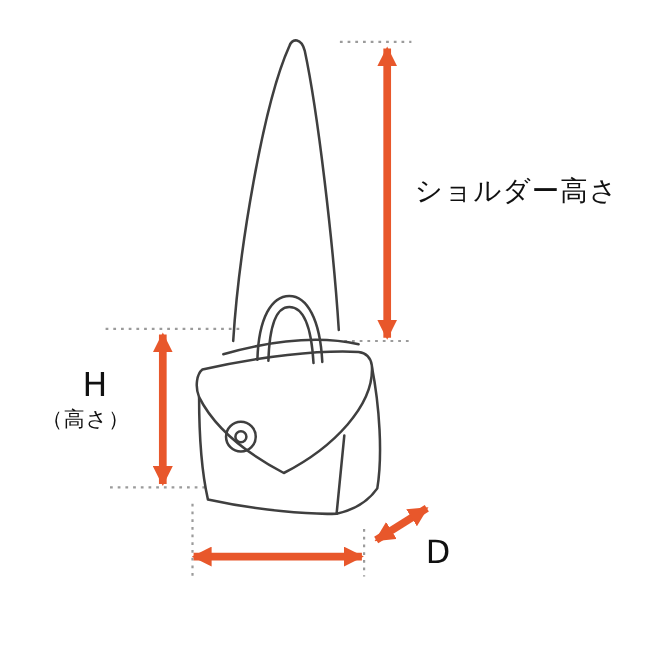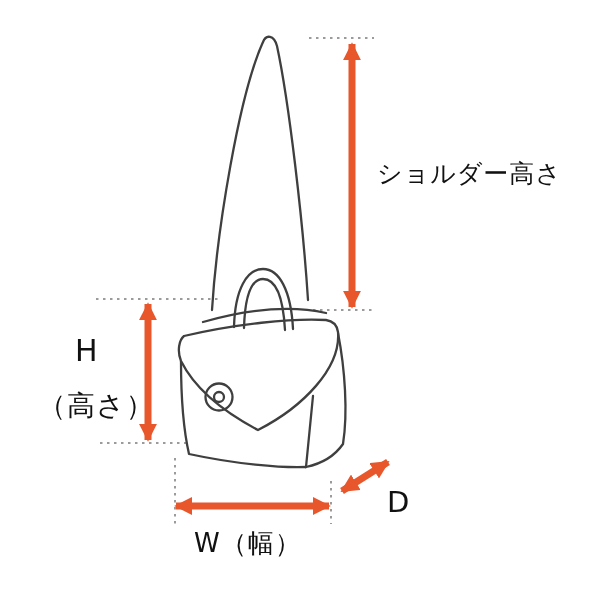--- a/index.html
+++ b/index.html
@@ -22,21 +22,21 @@
   .label{
     position:absolute;
     color:var(--text);
     white-space:nowrap;
     font-weight:500;
     letter-spacing:1px;
     line-height:1.1;
   }
   .lbl-shoulder{ left:377px; top:160px; font-size:25px; }
   .lbl-h       { left:75px;  top:334px; font-size:30px; }
-  .lbl-h-cap   { left:38px;  top:391px; font-size:28px; }
+  .lbl-h-cap   { left:38px;  top:371px; font-size:19px; }
   .lbl-w       { left:194px; top:529px; font-size:26px; }
   .lbl-d       { left:387px; top:487px; font-size:29px; }
   .lbl-d-cap   { left:383px; top:518px; font-size:25px; }
 
   .bagline{ fill:none; stroke:var(--ink); stroke-width:2.3; stroke-linecap:round; stroke-linejoin:round; }
   .bagfill{ fill:#ffffff; stroke:var(--ink); stroke-width:2.3; stroke-linejoin:round; }
   .guide{ stroke:var(--guide); stroke-width:2; stroke-dasharray:2.5 4.5; fill:none; }
   .arrow{ stroke:var(--arrow); stroke-width:7; fill:none; }
 </style>
 </head>
@@ -77,16 +77,15 @@
       <line class="arrow" x1="352" y1="44" x2="352" y2="307" marker-start="url(#ah)" marker-end="url(#ah)"></line>
       <line class="arrow" x1="148" y1="304" x2="148" y2="440" marker-start="url(#ah)" marker-end="url(#ah)"></line>
       <line class="arrow" x1="176" y1="506" x2="329" y2="506" marker-start="url(#ah)" marker-end="url(#ah)"></line>
       <line class="arrow" x1="342" y1="491" x2="388" y2="462" marker-start="url(#ah)" marker-end="url(#ah)"></line>
     </g>
   </svg>
 
   <div class="label lbl-shoulder">ショルダー高さ</div>
   <div class="label lbl-h">H</div>
   <div class="label lbl-h-cap">（高さ）</div>
-  <div class="label lbl-w">W（幅）</div>
   <div class="label lbl-d">D</div>
 
 </div>
 
 </body></html>

